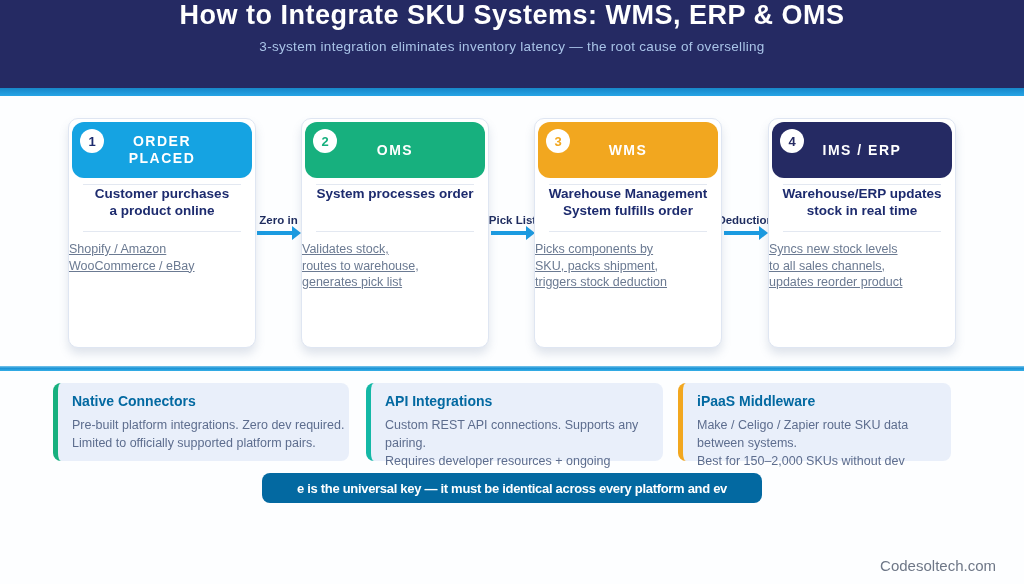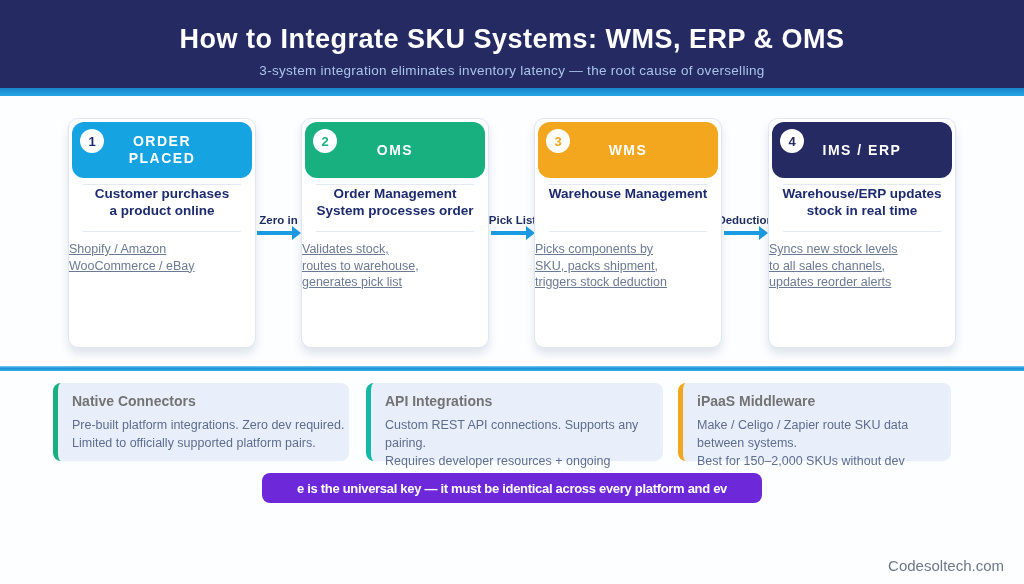--- a/index.html
+++ b/index.html
@@ -1,21 +1,21 @@
 <!DOCTYPE html>
 <html><head>
 <meta charset="utf-8">
 <style>
   * { margin:0; padding:0; box-sizing:border-box; }
   html,body { width:1024px; height:584px; }
   body { font-family:"Liberation Sans", sans-serif; background:#fdfeff; position:relative; overflow:hidden; }
 
   
   .hdr { position:absolute; left:0; top:0; width:1024px; height:88px; background:#252a63; text-align:center; }
-  .hdr h1 { color:#ffffff; font-size:27px; font-weight:bold; letter-spacing:.5px; padding-top:24px; }
+  .hdr h1 { color:#ffffff; font-size:27px; font-weight:bold; letter-spacing:.5px; }
   .hdr p  { color:#a9c4e8; font-size:13.5px; letter-spacing:.3px; margin-top:8px; }
   .cyan-strip { position:absolute; left:0; top:88px; width:1024px; height:8px;
     background:linear-gradient(180deg,#1787c9,#27a5e6); }
 
   
   .card { position:absolute; top:118px; width:188px; height:230px; background:#ffffff;
     border:1px solid #dfe6f2; border-radius:10px; z-index:2;
     box-shadow:0 6px 10px rgba(90,110,150,.18); }
   .card-head { position:relative; margin:3px; height:56px; border-radius:12px;
     display:flex; align-items:center; justify-content:center; }
@@ -43,30 +43,30 @@
   
   .mid-divider { position:absolute; left:0; top:366px; width:1024px; height:5px;
     background:linear-gradient(180deg,#7cc7ec,#1b93d6 45%,#35aee6); }
 
   
   .method { position:absolute; top:383px; width:296px; height:78px; background:#e9effa;
     border-radius:8px; padding:10px 0 0 14px; }
   .m-1 { border-left:5px solid #17b07e; }
   .m-2 { border-left:5px solid #14b8a6; }
   .m-3 { border-left:5px solid #f2a71f; }
-  .m-title { color:#737373; font-weight:bold; font-size:14px; margin-bottom:7px; }
+  .m-title { color:#0369a1; font-weight:bold; font-size:14px; margin-bottom:7px; }
   .m-line { color:#5d6d8e; font-size:12.5px; line-height:18px; }
 
   
   .key-banner { position:absolute; left:262px; top:473px; width:500px; height:30px;
-    background:#6d28d9; border-radius:8px; overflow:hidden;
+    background:#0369a1; border-radius:8px; overflow:hidden;
     display:flex; align-items:center; justify-content:center; }
   .key-text { color:#ffffff; font-weight:bold; font-size:13px; letter-spacing:-.3px; white-space:nowrap; }
 
-  .footer-brand { position:absolute; right:20px; bottom:10px; color:#6e7787; font-size:15px;text-align:right; }
+  .footer-brand { position:absolute; right:28px; bottom:10px; color:#6e7787; font-size:15px;text-align:right; }
 </style>
 </head>
 <body>
 
 <div class="hdr">
   <h1>How to Integrate SKU Systems: WMS, ERP &amp; OMS</h1>
   <p>3-system integration eliminates inventory latency — the root cause of overselling</p>
 </div>
 <div class="cyan-strip"></div>
 
@@ -108,41 +108,41 @@
 
 <div class="card" style="left:301px">
   <div class="card-head ch-2">
     <div class="badge bn-2">2</div>
     <div class="card-title">
       <div>OMS</div>
     </div>
   </div>
   <div class="hr"></div>
   <div class="headline">
-    <div>Order Management</div>
     <div>System processes order</div>
   </div>
   <div class="hr"></div>
   <div class="detail">
     <div>Validates stock,</div>
     <div>routes to warehouse,</div>
     <div>generates pick list</div>
   </div>
 </div>
 
 <div class="card" style="left:534px">
   <div class="card-head ch-3">
     <div class="badge bn-3">3</div>
     <div class="card-title">
       <div>WMS</div>
     </div>
   </div>
   <div class="hr"></div>
   <div class="headline">
     <div>Warehouse Management</div>
+    <div>System fulfills order</div>
   </div>
   <div class="hr"></div>
   <div class="detail">
     <div>Picks components by</div>
     <div>SKU, packs shipment,</div>
     <div>triggers stock deduction</div>
   </div>
 </div>
 
 <div class="card" style="left:768px">
@@ -154,21 +154,21 @@
   </div>
   <div class="hr"></div>
   <div class="headline">
     <div>Warehouse/ERP updates</div>
     <div>stock in real time</div>
   </div>
   <div class="hr"></div>
   <div class="detail">
     <div>Syncs new stock levels</div>
     <div>to all sales channels,</div>
-    <div>updates reorder alerts</div>
+    <div>updates reorder product</div>
   </div>
 </div>
 
 <div class="mid-divider"></div>
 
 <div class="method m-1" style="left:53px">
   <div class="m-title">Native Connectors</div>
   <div class="m-line">Pre-built platform integrations. Zero dev required.</div>
   <div class="m-line">Limited to officially supported platform pairs.</div>
 </div>

